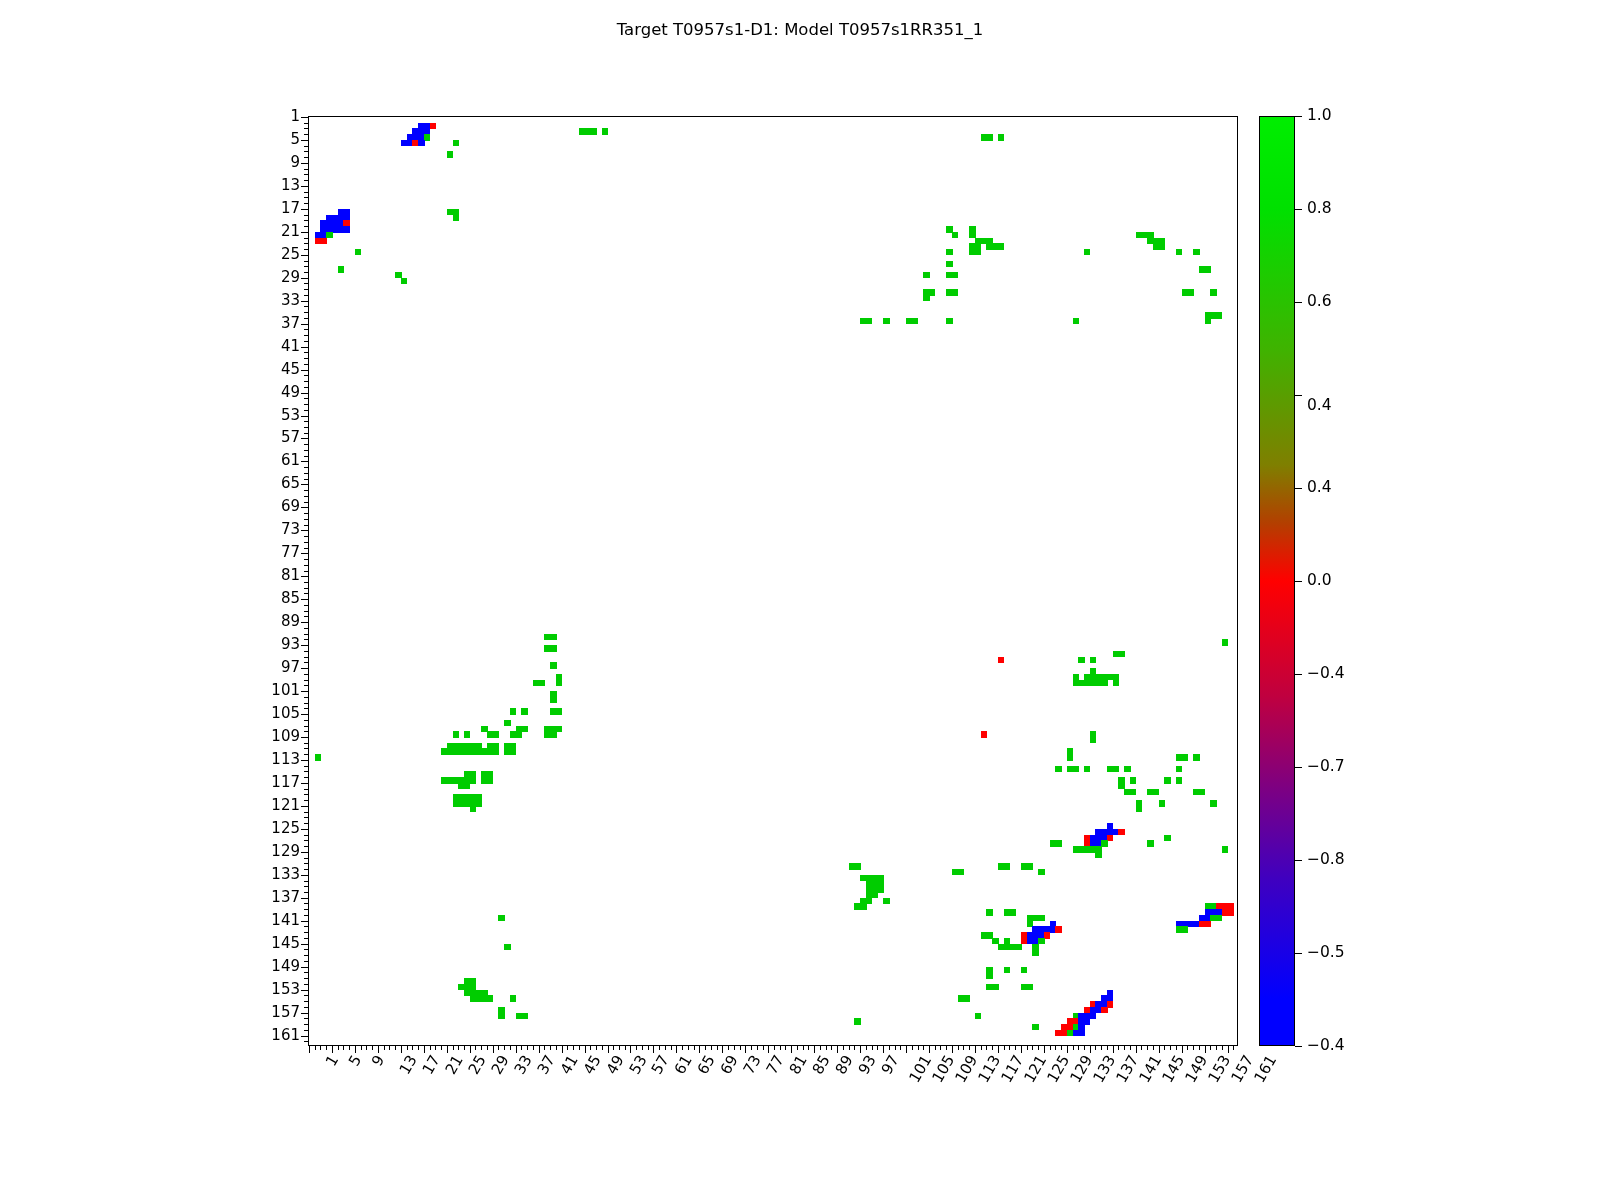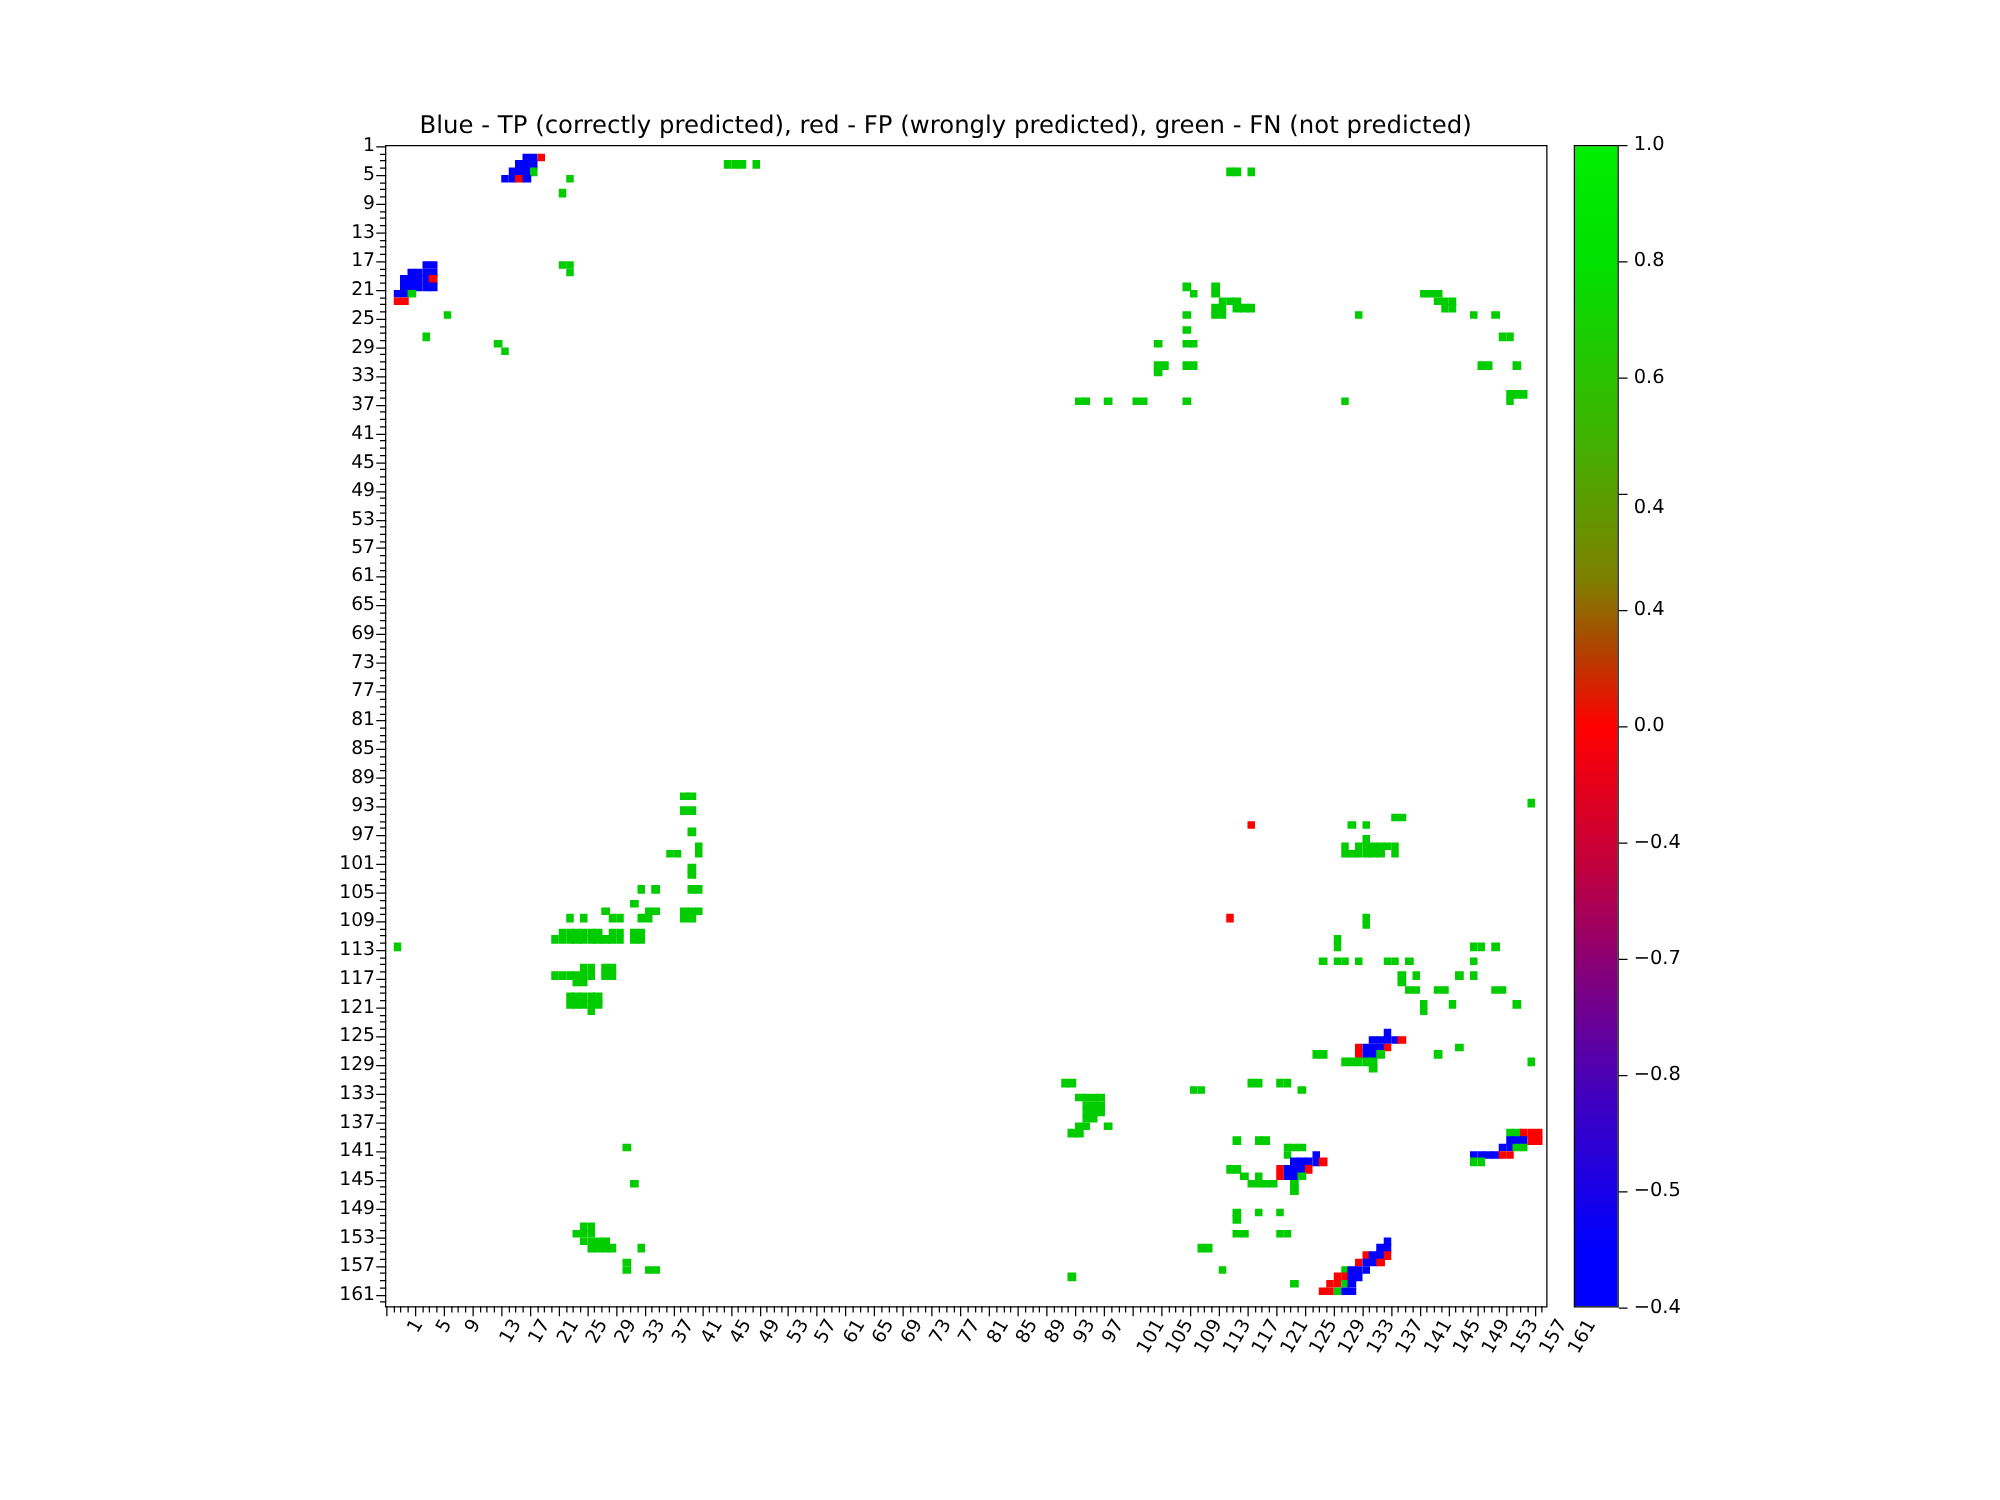--- a/index.html
+++ b/index.html
@@ -44,21 +44,21 @@
   #cbar-ticks{position:absolute;left:1295px;top:116px;width:70px;height:930px;}
   .cbt{position:absolute;left:0;width:7px;height:1px;background:#000;}
   .cblab{position:absolute;left:12px;font-size:15.5px;color:#000;
          white-space:nowrap;line-height:1;}
 </style>
 </head>
 <body>
 
 <div id="stage">
 
-  <div class="ttl" id="title-l3">Blue - TP (correctly predicted), red - FP (wrongly predicted), green - FN (not predicted)</div>
+  <div class="ttl" id="title-l1">Target T0957s1-D1: Model T0957s1RR351_1</div>
 
   <div id="ylabs">
       <div class="ylab" style="top: -7px; width: 40px;">1</div>
       <div class="ylab" style="top: 15.963px; width: 40px;">5</div>
       <div class="ylab" style="top: 38.9259px; width: 40px;">9</div>
       <div class="ylab" style="top: 61.8889px; width: 40px;">13</div>
       <div class="ylab" style="top: 84.8519px; width: 40px;">17</div>
       <div class="ylab" style="top: 107.815px; width: 40px;">21</div>
       <div class="ylab" style="top: 130.778px; width: 40px;">25</div>
       <div class="ylab" style="top: 153.741px; width: 40px;">29</div>

